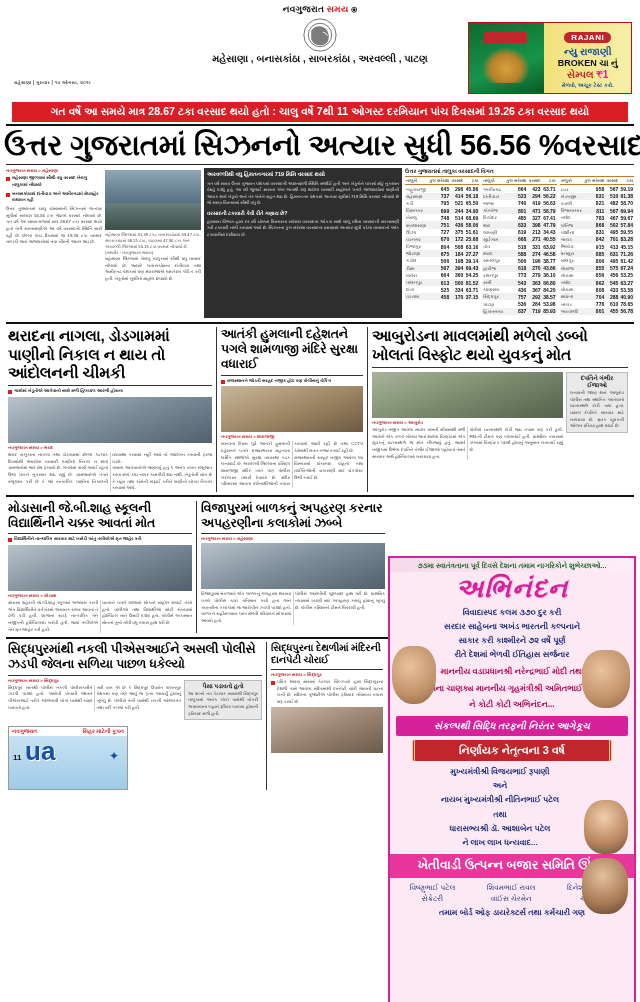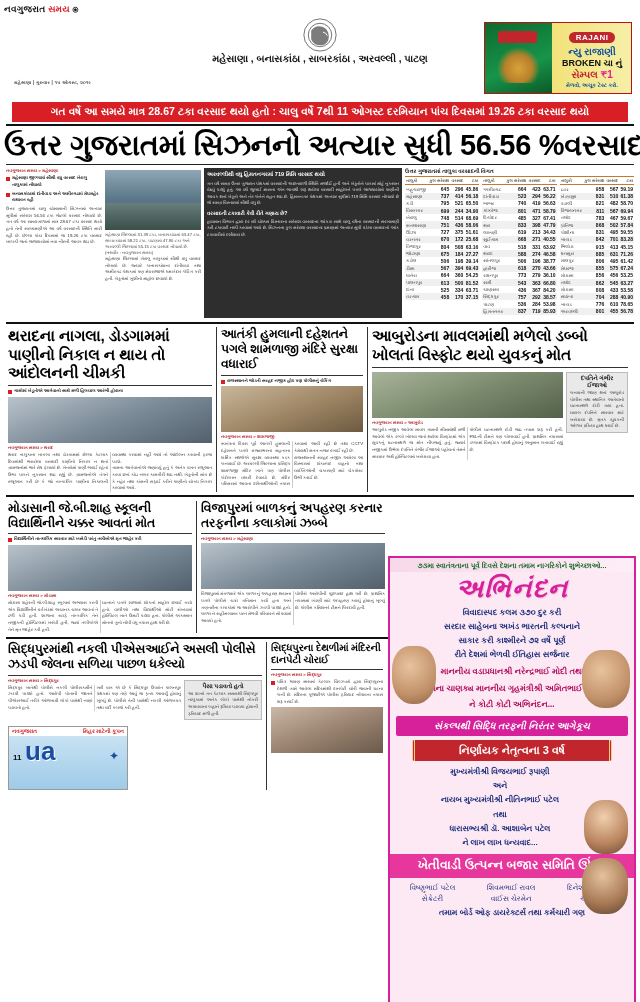--- a/index.html
+++ b/index.html
@@ -8,42 +8,42 @@
     background:#fff;
     font-family:"Liberation Sans", sans-serif;
     overflow:hidden;
     position:relative;
   }
   .page { width:640px; height:1002px; position:relative; padding:0 4px; }
 
   
   .masthead { position:relative; height:100px; padding-top:4px; }
   .nav-small {
-    font-size:9px; font-weight:bold; color:#111;
+    text-align:center; font-size:9px; font-weight:bold; color:#111;
     letter-spacing:.2px;
   }
   .nav-small .red { color:#d81f26; }
   .title-row { display:flex; align-items:center; justify-content:center; gap:4px; margin-top:-2px; }
   .big-title {
     font-size:40px; font-weight:bold; line-height:1.05; letter-spacing:-1px;
     color:#1a1a1a; white-space:nowrap;
   }
   .big-title .orange { color:#f0601a; }
   .lion {
     width:46px; height:44px; opacity:.85;
   }
   .sub-cities {
     text-align:center; font-size:10px; font-weight:bold; color:#111; margin-top:-4px;
   }
   .edition-line {
     position:absolute; left:10px; top:80px; font-size:4.5px; color:#444; font-weight:bold;
     letter-spacing:.3px; white-space:nowrap;
   }
   .ad-tea {
-    position:absolute; right:4px; top:22px; width:148px; height:72px;
+    position:absolute; right:4px; top:22px; width:164px; height:72px;
     border:1px solid #b11; display:flex; overflow:hidden;
     background:linear-gradient(90deg,#0f7a35 0%, #0f7a35 46%, #f2e27a 46%, #f6efa8 100%);
   }
   .ad-tea .pack {
     width:46%; background:linear-gradient(160deg,#0d6b2f,#17944a 60%,#0a5a27);
     position:relative;
   }
   .ad-tea .pack::after{
     content:""; position:absolute; left:18%; top:34%; width:64%; height:52%;
     background:radial-gradient(ellipse at 50% 60%, #d9a23a 0%, #b8802a 45%, transparent 70%);
@@ -727,21 +727,21 @@
           </div>
           <div class="photo-sm photo-people"></div>
           <div class="byline">નવગુજરાત સમય &gt; મોડાસા</div>
           <div class="cols2">
             <div class="micro">મોડાસા શહેરની જે.બી.શાહ સ્કૂલમાં અભ્યાસ કરતી એક વિદ્યાર્થિનીને વર્ગખંડમાં અચાનક ચક્કર આવતાં તે ઢળી પડી હતી. શાળાના સ્ટાફે તાત્કાલિક તેને નજીકની હોસ્પિટલમાં ખસેડી હતી, જ્યાં તબીબોએ તેને મૃત જાહેર કરી હતી.</div>
             <div class="micro">ઘટનાને પગલે શાળામાં શોકનો માહોલ છવાઈ ગયો હતો. વાલીઓ તથા વિદ્યાર્થીઓ મોટી સંખ્યામાં હોસ્પિટલ ખાતે ઉમટી પડ્યા હતા. પોલીસે અકસ્માત મોતનો ગુનો નોંધી વધુ તપાસ હાથ ધરી છે.</div>
           </div>
         </div>
         <div class="vsep"></div>
         <div class="deck-sec" style="width:192px;">
-          <div class="hl-2 sm">વિજાપુરમાં બાળકનું અપહરણ કરનાર તરફનીના કલાકોમાં ઝબ્બે</div>
+          <div class="hl-2 sm">વિજાપુરમાં બાળકનું અપહરણ કરનાર અપહરણીના કલાકોમાં ઝબ્બે</div>
           <div class="hl-rule"></div>
           <div class="byline">નવગુજરાત સમય &gt; મહેસાણા</div>
           <div class="photo-sm photo-people"></div>
           <div class="cols2">
             <div class="micro">વિજાપુરમાં મંગળવારે એક બાળકનું અપહરણ થયાના પગલે પોલીસે ચક્રો ગતિમાન કર્યા હતા અને ગણતરીના કલાકોમાં જ આરોપીને ઝડપી પાડ્યો હતો. બાળકને સહીસલામત પરત મેળવી પરિવારને સોંપવામાં આવ્યો હતો.</div>
             <div class="micro">પોલીસે આરોપીની પૂછપરછ હાથ ધરી છે. પ્રાથમિક તપાસમાં ખંડણી માટે અપહરણ કરાયું હોવાનું ખૂલ્યું છે. પોલીસ કમિશનરે ટીમને બિરદાવી હતી.</div>
           </div>
         </div>
       </div>
 

